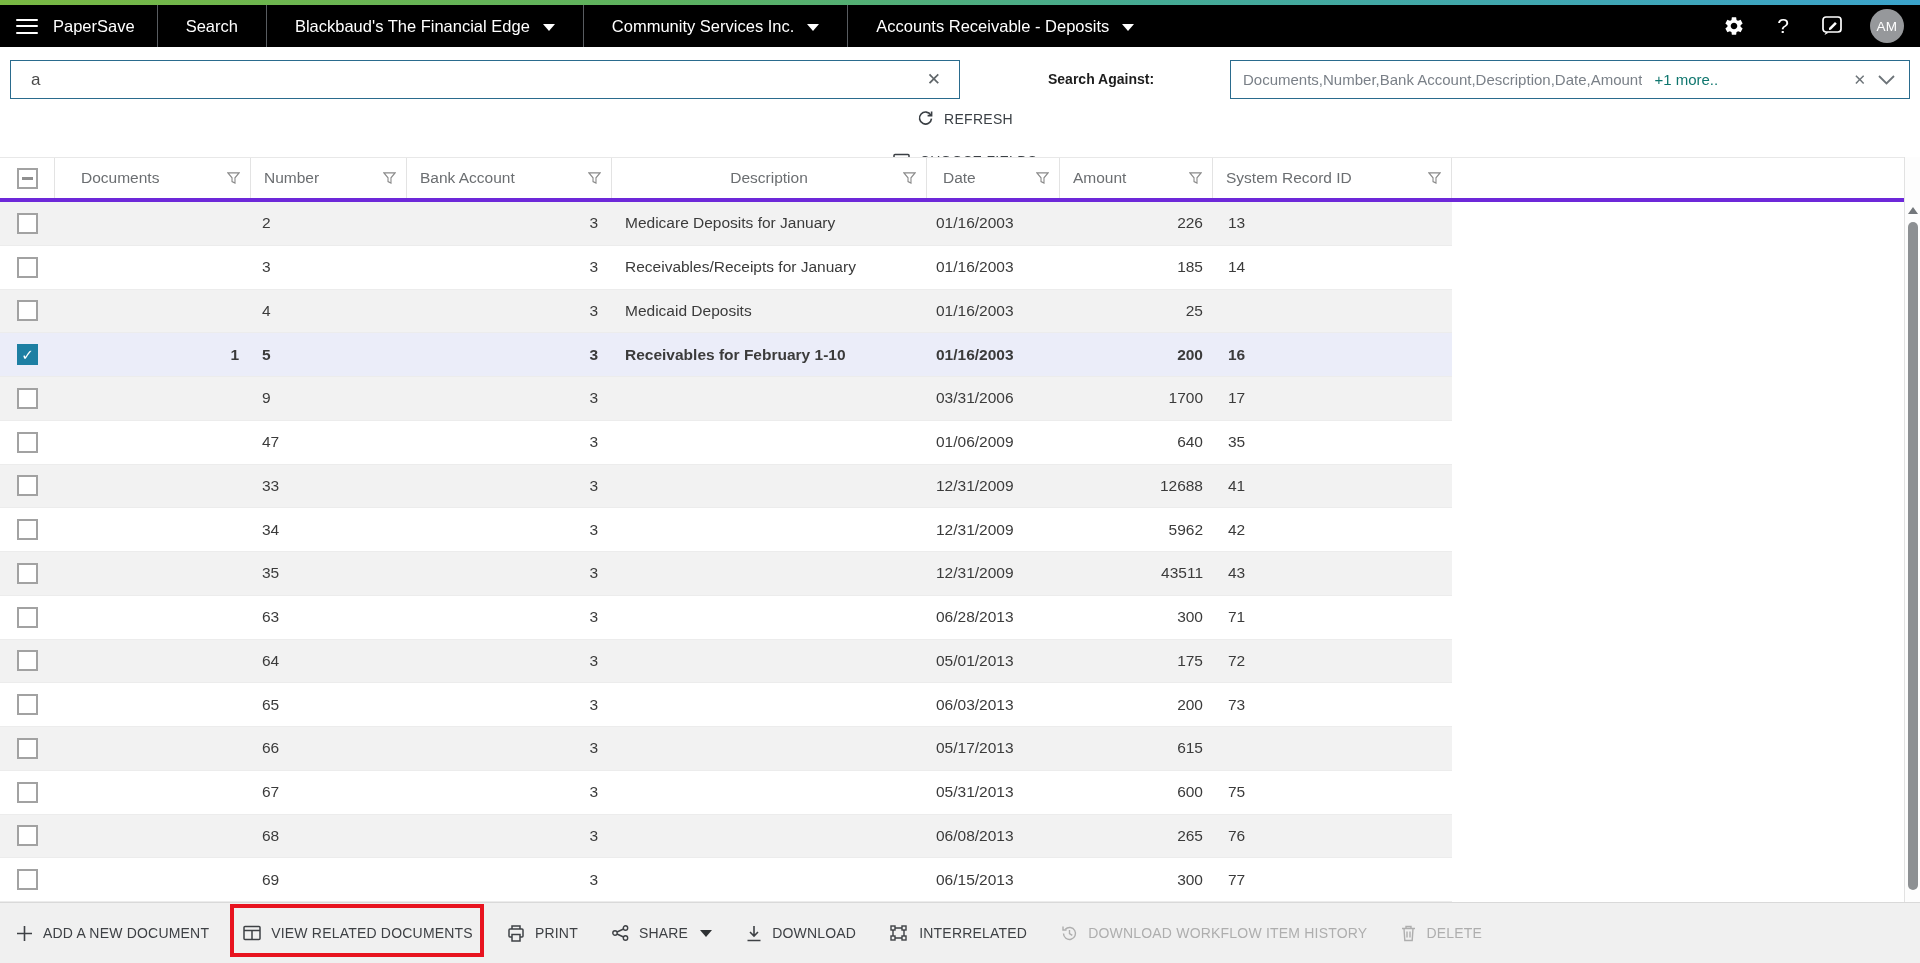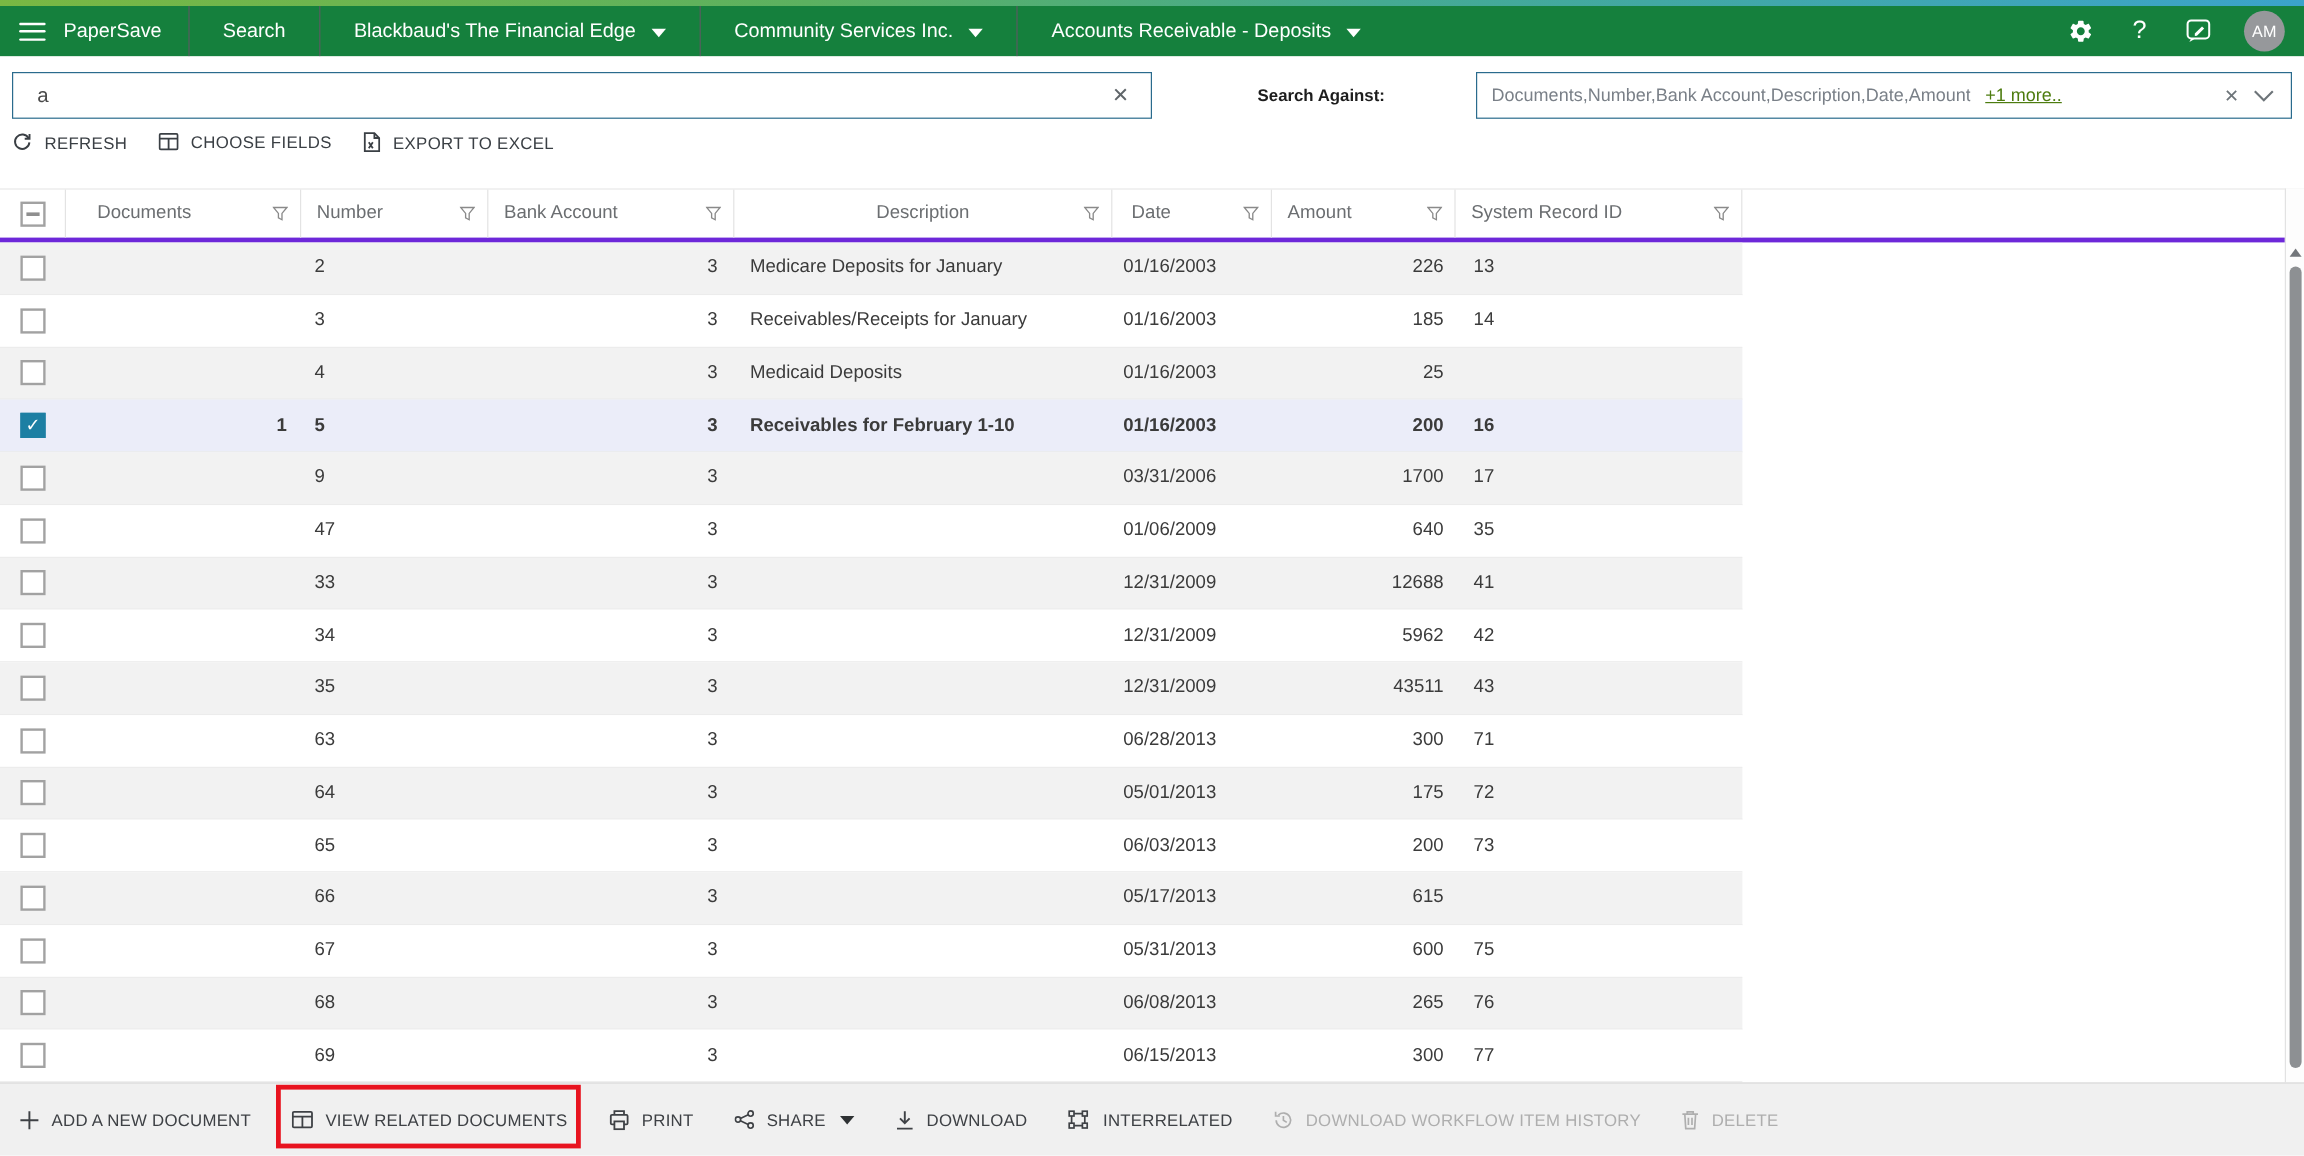--- a/index.html
+++ b/index.html
@@ -5,21 +5,21 @@
   * { margin:0; padding:0; box-sizing:border-box; }
   html,body { width:1920px; height:963px; background:#fff; overflow:hidden;
     font-family:"Liberation Sans","DejaVu Sans",sans-serif; }
 
   
   .top-strip { position:absolute; top:0; left:0; width:1920px; height:5px;
     background:linear-gradient(90deg,#79b843 0%,#5cb160 35%,#45aa93 60%,#3ba3cb 100%); }
 
   
   .navbar { position:absolute; top:5px; left:0; width:1920px; height:42px;
-    background:#15803d; color:#fff; display:flex; align-items:stretch; }
+    background:#000000; color:#fff; display:flex; align-items:stretch; }
   .nav-block { display:flex; align-items:center; padding:0 28px; gap:13px;
     font-size:16.5px; white-space:nowrap; }
   .nav-brand-block { padding:0 22px 0 16px; gap:15px; }
   .nav-divider { width:1px; background:#585c60; }
   .hamburger { width:22px; height:15px; display:flex; flex-direction:column; justify-content:space-between; cursor:pointer; }
   .hamburger span { display:block; height:2px; background:#fff; border-radius:1px; }
   .caret-down { width:0; height:0; border-left:6px solid transparent;
     border-right:6px solid transparent; border-top:7px solid #fff; margin-top:2px; }
   .nav-right { margin-left:auto; display:flex; align-items:center; gap:27px; padding-right:16px; }
   .nav-icon { width:22px; height:22px; display:flex; align-items:center; justify-content:center; cursor:pointer; }
@@ -33,27 +33,27 @@
     border:1.5px solid #2a6b8d; display:flex; align-items:center; background:#fff; }
   .search-box input { flex:1; border:none; outline:none; font-size:17px; color:#4a4a4a;
     padding-left:20px; font-family:inherit; background:transparent; }
   .clear-x { font-size:17px; color:#5f6569; padding:0 18px; cursor:pointer; }
   .against-label { position:absolute; left:1048px; top:0; height:63px; display:flex; align-items:center;
     font-size:14px; font-weight:bold; color:#1d1d1d; }
   .against-select { position:absolute; left:1230px; top:13px; width:680px; height:39px;
     border:1.5px solid #2a6b8d; display:flex; align-items:center; background:#fff;
     padding:0 14px 0 12px; cursor:pointer; }
   .against-value { font-size:15px; color:#7a8088; white-space:nowrap; overflow:hidden; }
-  .against-more { font-size:15px; color:#4d7c0f; margin-left:12px; white-space:nowrap;text-decoration:underline; }
+  .against-more { font-size:15px; color:#0f766e; margin-left:12px; white-space:nowrap; }
   .against-clear { margin-left:auto; font-size:15px; color:#6d7479; padding:0 12px; cursor:pointer; }
   .against-chevron { cursor:pointer; display:flex; align-items:center; }
 
   
   .actions-row { position:absolute; top:110px; left:0; width:1920px; height:47px; background:#fff;
-    display:flex; align-items:flex-start; gap:26px; padding-left:10px; }
+    display:flex; align-items:center; gap:26px; padding-left:10px;flex-direction:column; }
   .action-btn { display:flex; align-items:center; gap:10px; font-size:14px; color:#3a3f44;
     letter-spacing:.3px; cursor:pointer; white-space:nowrap; }
   .action-btn svg { display:block; }
 
   
   .grid { position:absolute; top:157px; left:0; width:1920px; height:745px; background:#fff; }
   .grid-header { display:flex; height:45px; border-top:1px solid #e8e8e8; border-bottom:4px solid #6d28d9; }
   .hcell { position:relative; display:flex; align-items:center; border-right:1px solid #e3e3e3;
     color:#6b6e71; font-size:15.5px; padding-left:13px; cursor:pointer; white-space:nowrap; }
   .hcell .funnel { position:absolute; right:10px; top:50%; transform:translateY(-50%); }

